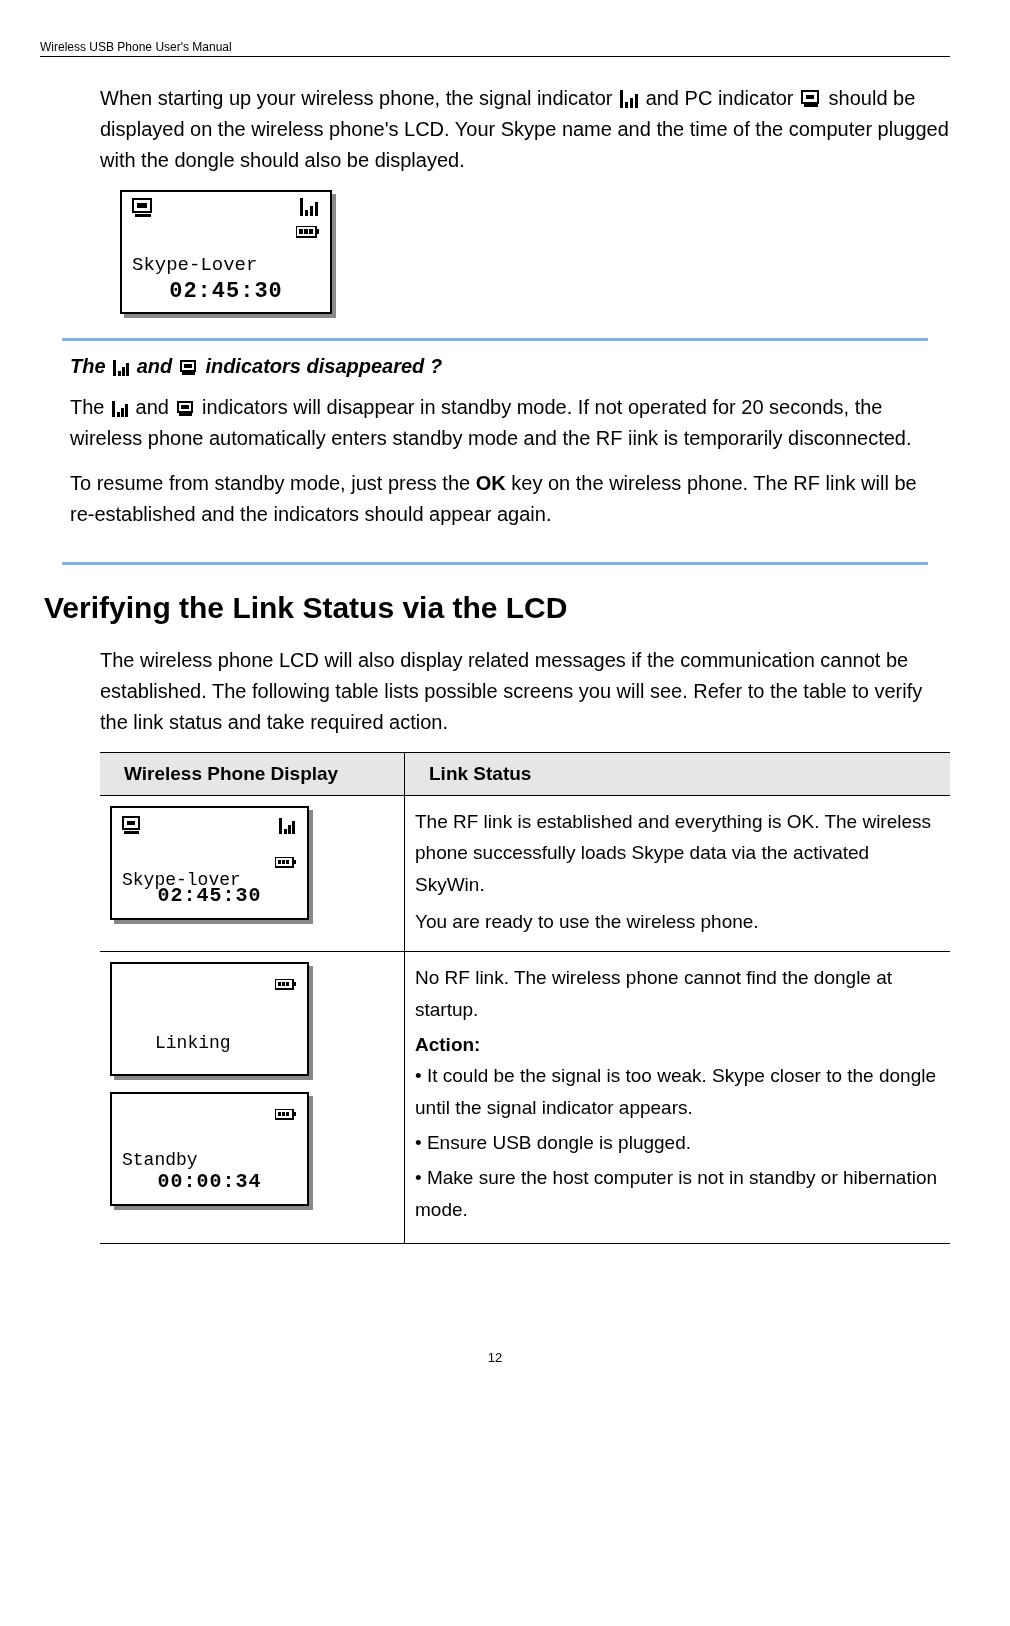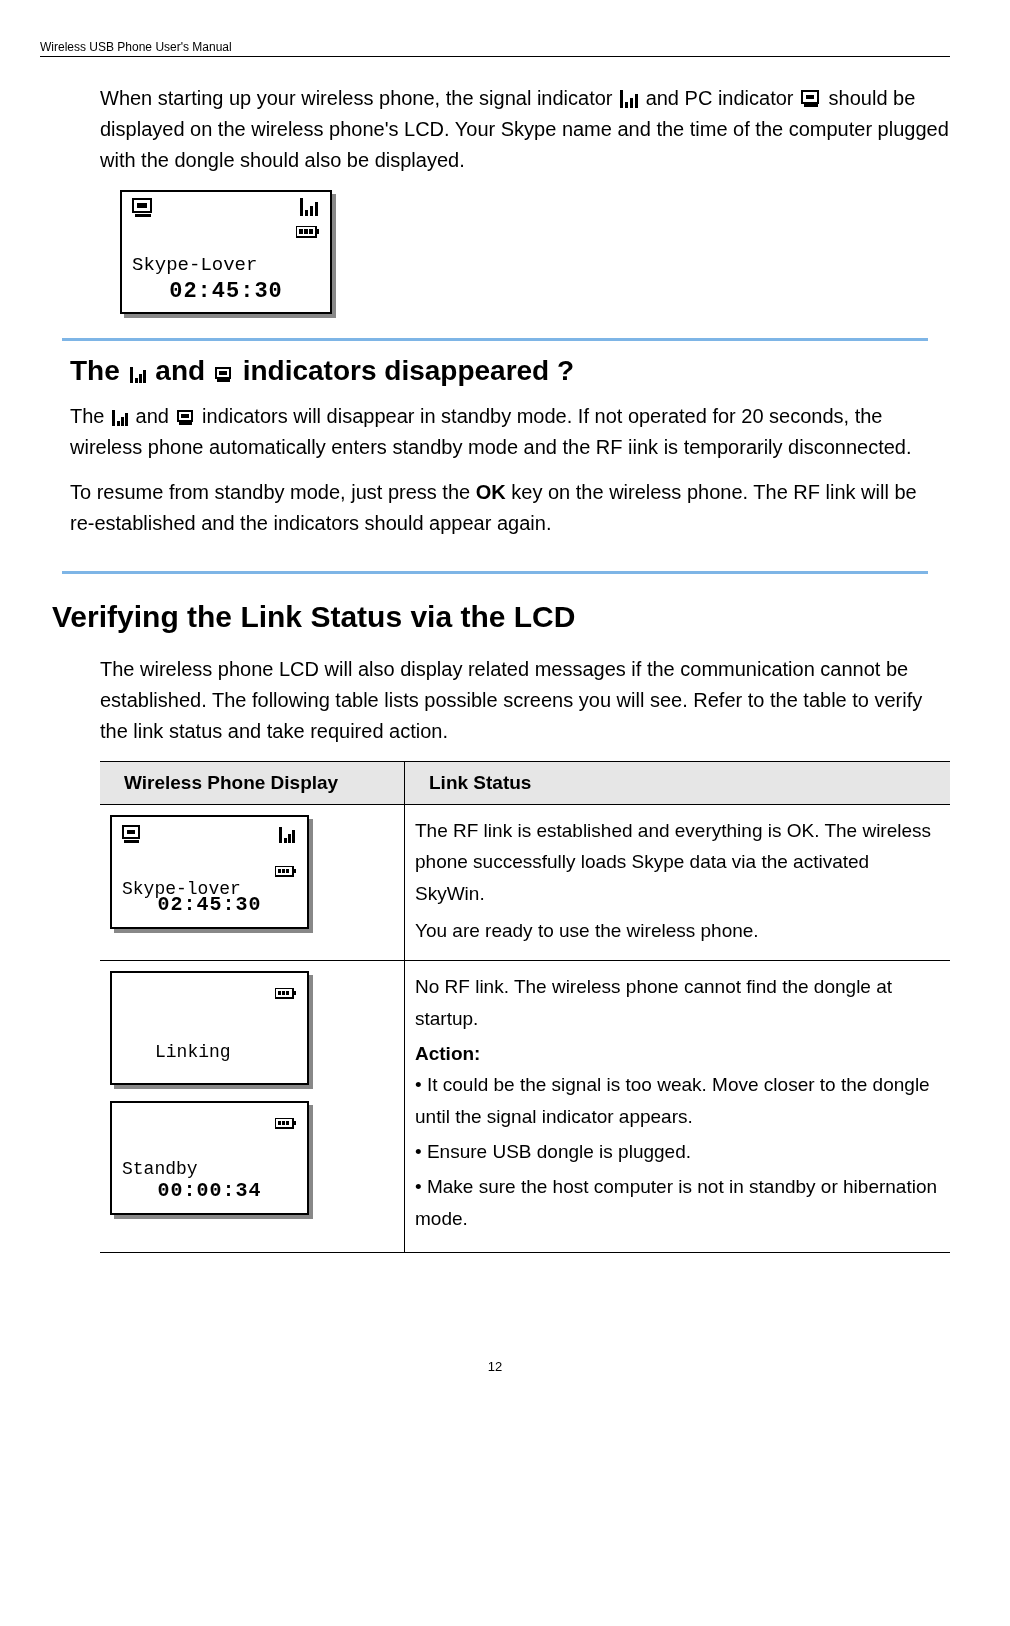--- a/index.html
+++ b/index.html
@@ -73,34 +73,35 @@
     font-weight: bold;
     letter-spacing: 1px;
   }
   .info-box {
     margin: 0 22px 26px 22px;
     border-top: 3px solid #7eb5e6;
     border-bottom: 3px solid #7eb5e6;
     padding: 14px 8px 18px 8px;
   }
   .info-box .q {
-    font-size: 28px;
+    font-size: 20px;
     font-weight: bold;
     margin-bottom: 14px;
+    font-style: italic;
   }
   .info-box .p {
     font-size: 20px;
     line-height: 1.55;
     margin-bottom: 14px;
   }
   .info-box .p .bold { font-weight: bold; }
   h2.section {
     font-size: 30px;
     font-weight: bold;
-    margin: 0 0 18px 12px;
+    margin: 0 0 18px 4px;
   }
   table.status {
     border-collapse: collapse;
     width: 100%;
     margin-top: 14px;
     font-size: 19px;
   }
   table.status th {
     text-align: left;
     font-weight: bold;
@@ -336,21 +337,21 @@
                     </svg>
             </span>
           </div>
           <div class="ctr" style="top:52px;text-align:left;">Standby</div>
           <div class="tm">00:00:34</div>
         </div>
       </td>
       <td>
         <div>No RF link. The wireless phone cannot find the dongle at startup.</div>
         <div class="action-label">Action:</div>
-        <div class="bullet">It could be the signal is too weak. Move closer to the dongle until the signal indicator appears.</div>
+        <div class="bullet">It could be the signal is too weak. Skype closer to the dongle until the signal indicator appears.</div>
         <div class="bullet">Ensure USB dongle is plugged.</div>
         <div class="bullet">Make sure the host computer is not in standby or hibernation mode.</div>
       </td>
     </tr>
   </tbody>
       </table>
   </div>
 
   <div class="footer">12</div>
 

